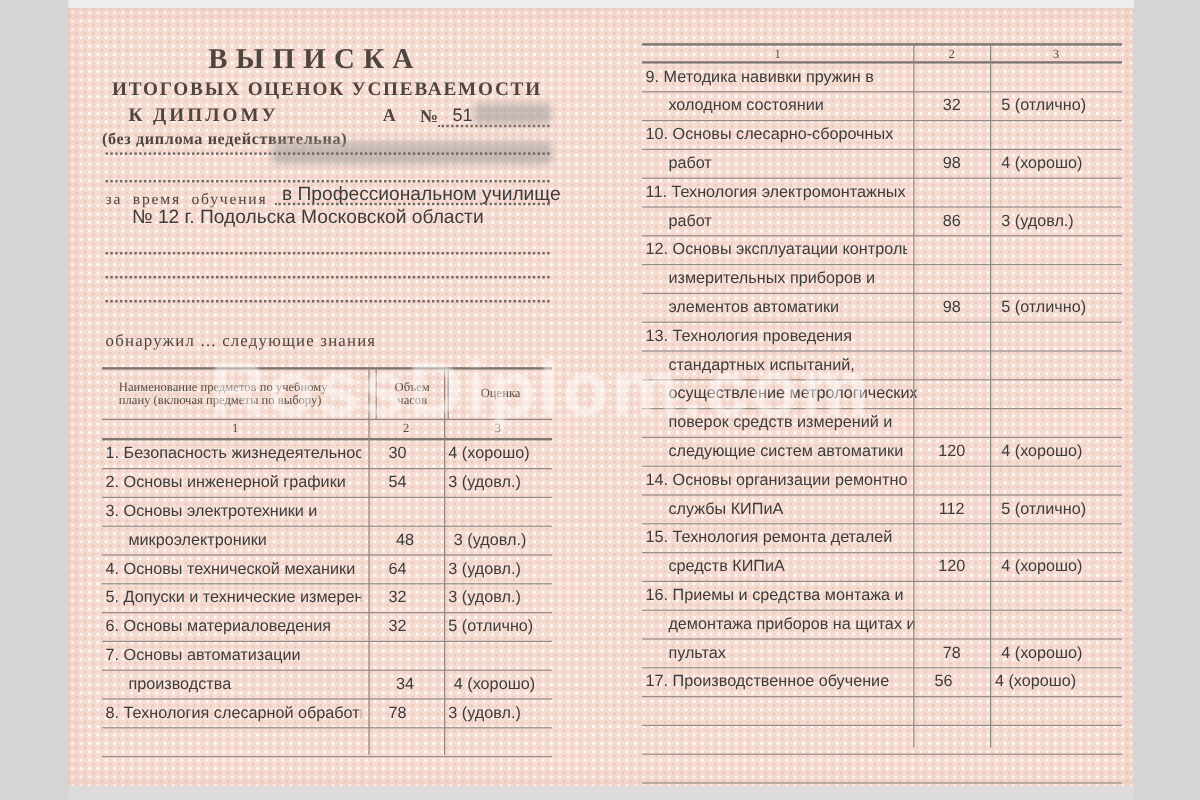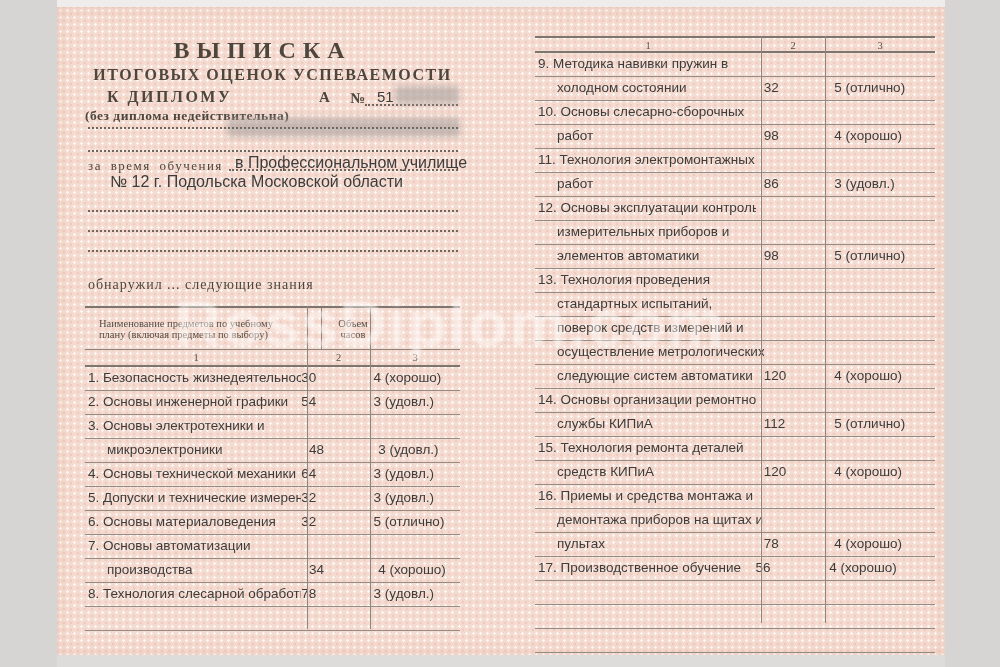--- a/index.html
+++ b/index.html
@@ -38,21 +38,21 @@
   .tbl{position:absolute;}
   .lt-head{display:flex;border-top:2px solid #7c766f;border-bottom:1px solid #8a847d;height:44px;box-sizing:border-box;}
   .lt-head .hc{font-family:"Liberation Serif",serif;color:#564e44;font-size:10.5px;display:flex;flex-direction:column;justify-content:center;}
   .numbers-row{display:flex;border-bottom:2px solid #7c766f;height:17px;box-sizing:border-box;
     font-family:"Liberation Serif",serif;font-size:10.5px;color:#564e44;}
   .numbers-row.with-top{border-top:2px solid #7c766f;}
   .numbers-row>div{text-align:center;line-height:15px;}
   .trow{display:flex;height:24px;box-sizing:border-box;border-bottom:1px solid #938d86;}
   .cell-subject{font-size:13.5px;line-height:21px;padding-left:3px;white-space:nowrap;overflow:hidden;color:#3d3c3b;}
   .cell-subject.indent{padding-left:22px;}
-  .cell-hours{font-size:13.5px;line-height:21px;text-align:left;color:#3d3c3b;}
+  .cell-hours{font-size:13.5px;line-height:21px;text-align:center;color:#3d3c3b;}
   .cell-grade{font-size:13.5px;line-height:21px;padding-left:12px;white-space:nowrap;color:#3d3c3b;}
   
   .lt .cell-subject,.lt .w1{width:222px;}
   .lt .cell-hours,.lt .w2{width:63px;}
   .lt .cell-grade,.lt .w3{width:90px;}
   
   .rt .cell-subject,.rt .w1{width:226px;}
   .rt .cell-hours,.rt .w2{width:64px;}
   .rt .cell-grade,.rt .w3{width:110px;}
   .vline{position:absolute;width:0;border-left:1px solid #8d8780;}
@@ -109,20 +109,23 @@
     <div class="tbl lt" style="left:28px;top:299px;width:375px;">
       <div class="lt-head">
         <div class="hc w1" style="padding-left:14px;">
           <span>Наименование предметов по учебному</span>
           <span>плану (включая предметы по выбору)</span>
         </div>
         <div class="hc w2" style="text-align:center;border-left:1px solid #8d8780;box-sizing:border-box;">
           <span>Объем</span>
           <span>часов</span>
         </div>
+        <div class="hc w3" style="text-align:center;border-left:1px solid #8d8780;box-sizing:border-box;">
+          <span>Оценка</span>
+        </div>
       </div>
       <div class="numbers-row">
         <div class="w1">1</div>
         <div class="w2">2</div>
         <div class="w3">3</div>
       </div>
       <div>
           <div class="trow">
     <div class="cell-subject">1. Безопасность жизнедеятельности</div>
     <div class="cell-hours">30</div>
@@ -239,26 +242,26 @@
     <div class="cell-subject">13. Технология проведения</div>
     <div class="cell-hours"></div>
     <div class="cell-grade"></div>
   </div>
           <div class="trow">
     <div class="cell-subject indent">стандартных испытаний,</div>
     <div class="cell-hours"></div>
     <div class="cell-grade"></div>
   </div>
           <div class="trow">
+    <div class="cell-subject indent">осуществление метрологических</div>
+    <div class="cell-hours"></div>
+    <div class="cell-grade"></div>
+  </div>
+          <div class="trow">
     <div class="cell-subject indent">поверок средств измерений и</div>
-    <div class="cell-hours"></div>
-    <div class="cell-grade"></div>
-  </div>
-          <div class="trow">
-    <div class="cell-subject indent">осуществление метрологических</div>
     <div class="cell-hours"></div>
     <div class="cell-grade"></div>
   </div>
           <div class="trow">
     <div class="cell-subject indent">следующие систем автоматики</div>
     <div class="cell-hours">120</div>
     <div class="cell-grade">4 (хорошо)</div>
   </div>
           <div class="trow">
     <div class="cell-subject">14. Основы организации ремонтной</div>

